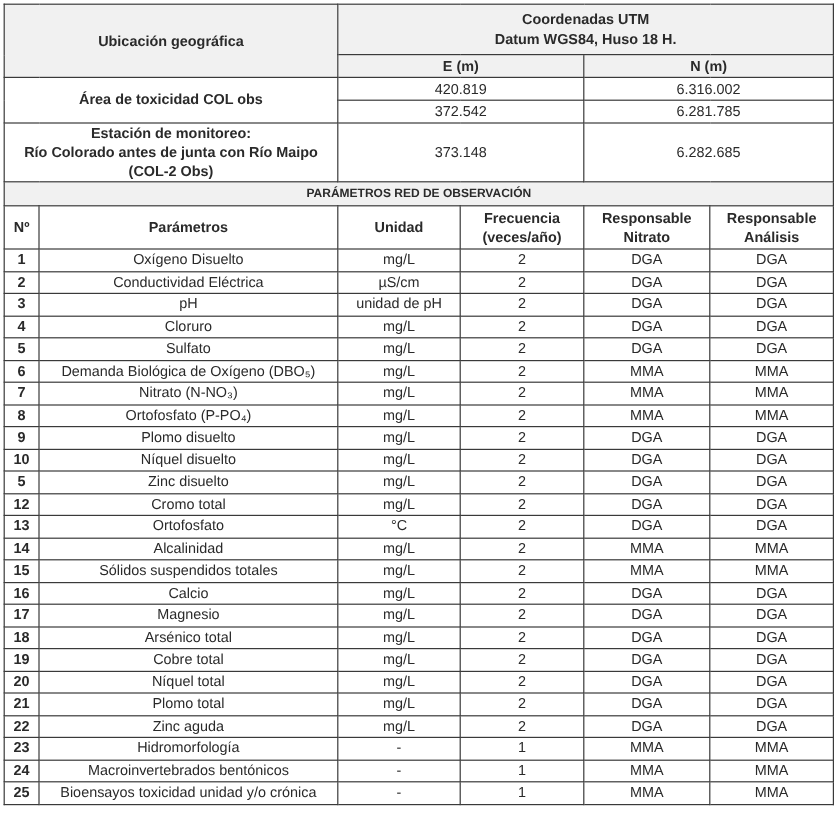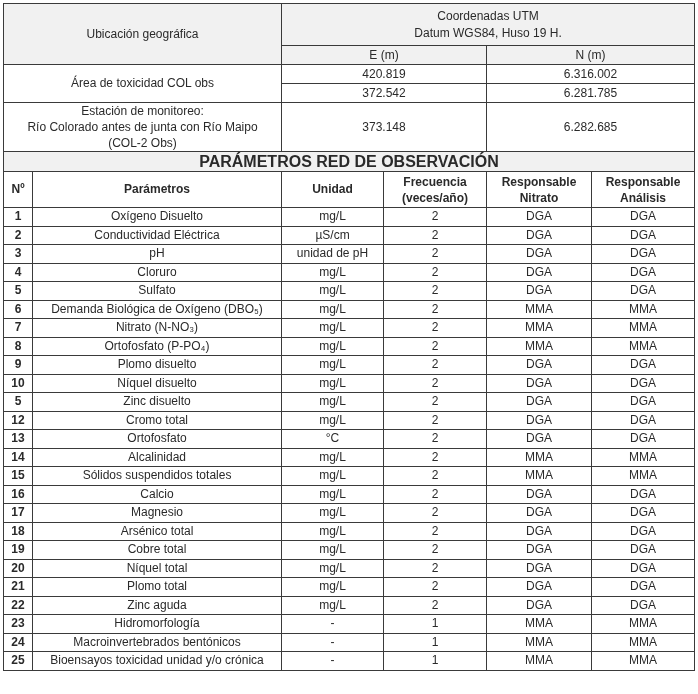--- a/index.html
+++ b/index.html
@@ -1,22 +1,22 @@
 <!DOCTYPE html>
 <html><head>
 <meta charset="utf-8">
 <style>
   html, body { margin: 0; padding: 0; background: #ffffff; }
   body { width: 698px; height: 694px; position: relative; overflow: hidden;
          font-family: "Liberation Sans", "DejaVu Sans", sans-serif; color: #2a2a2a; }
   table { border-collapse: collapse; position: absolute; left: 3px; top: 3px; width: 691px; table-layout: fixed; }
   td { border: 1.5px solid #3a3a3a; text-align: center; vertical-align: middle; padding: 0 2px; font-size: 12px; line-height: 15px; white-space: nowrap; overflow: hidden; }
   .shaded { background: #f1f1f1; }
-  .bold { font-weight: normal; }
-  .sec-title { font-weight: bold; font-size: 16px; height: 19px; }
+  .bold { font-weight: bold; }
+  .sec-title { font-weight: bold; font-size: 10px; height: 19px; }
   .hdr td { font-weight: bold; }
   .row td { height: 17.5px; padding: 0 2px; }
   .num { font-weight: bold; }
 </style>
 </head>
 <body>
 
 <table>
   <colgroup>
     <col style="width:29px">
@@ -27,21 +27,21 @@
     <col style="width:103px">
   </colgroup>
 
   <tbody>
       <tr class="shaded" style="height:42px">
     <td colspan="2" rowspan="2" class="bold">
       <span>Ubicación geográfica</span>
     </td>
     <td colspan="4" class="bold" style="line-height:17px;">
       <span>Coordenadas UTM</span><br>
-      <span>Datum WGS84, Huso 19 H.</span>
+      <span>Datum WGS84, Huso 18 H.</span>
     </td>
   </tr>
   <tr class="shaded" style="height:19px">
     <td colspan="2" class="bold">E (m)</td>
     <td colspan="2" class="bold">N (m)</td>
   </tr>
 
   <tr style="height:19px">
     <td colspan="2" rowspan="2" class="bold">Área de toxicidad COL obs</td>
     <td colspan="2">420.819</td>

